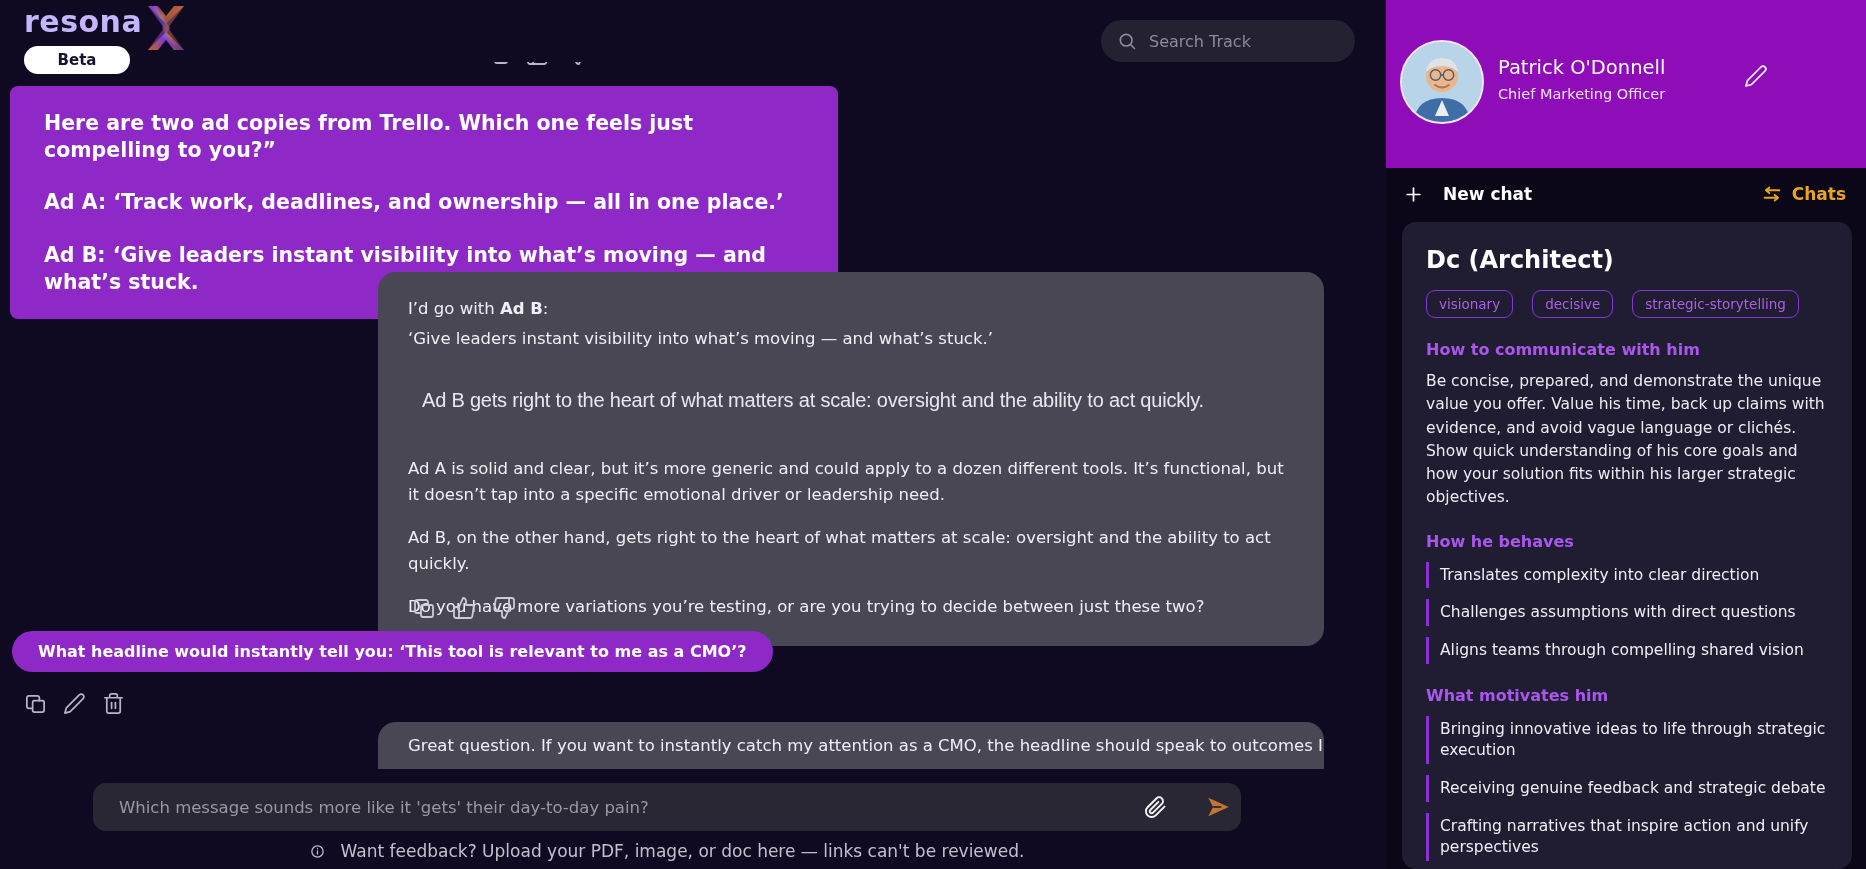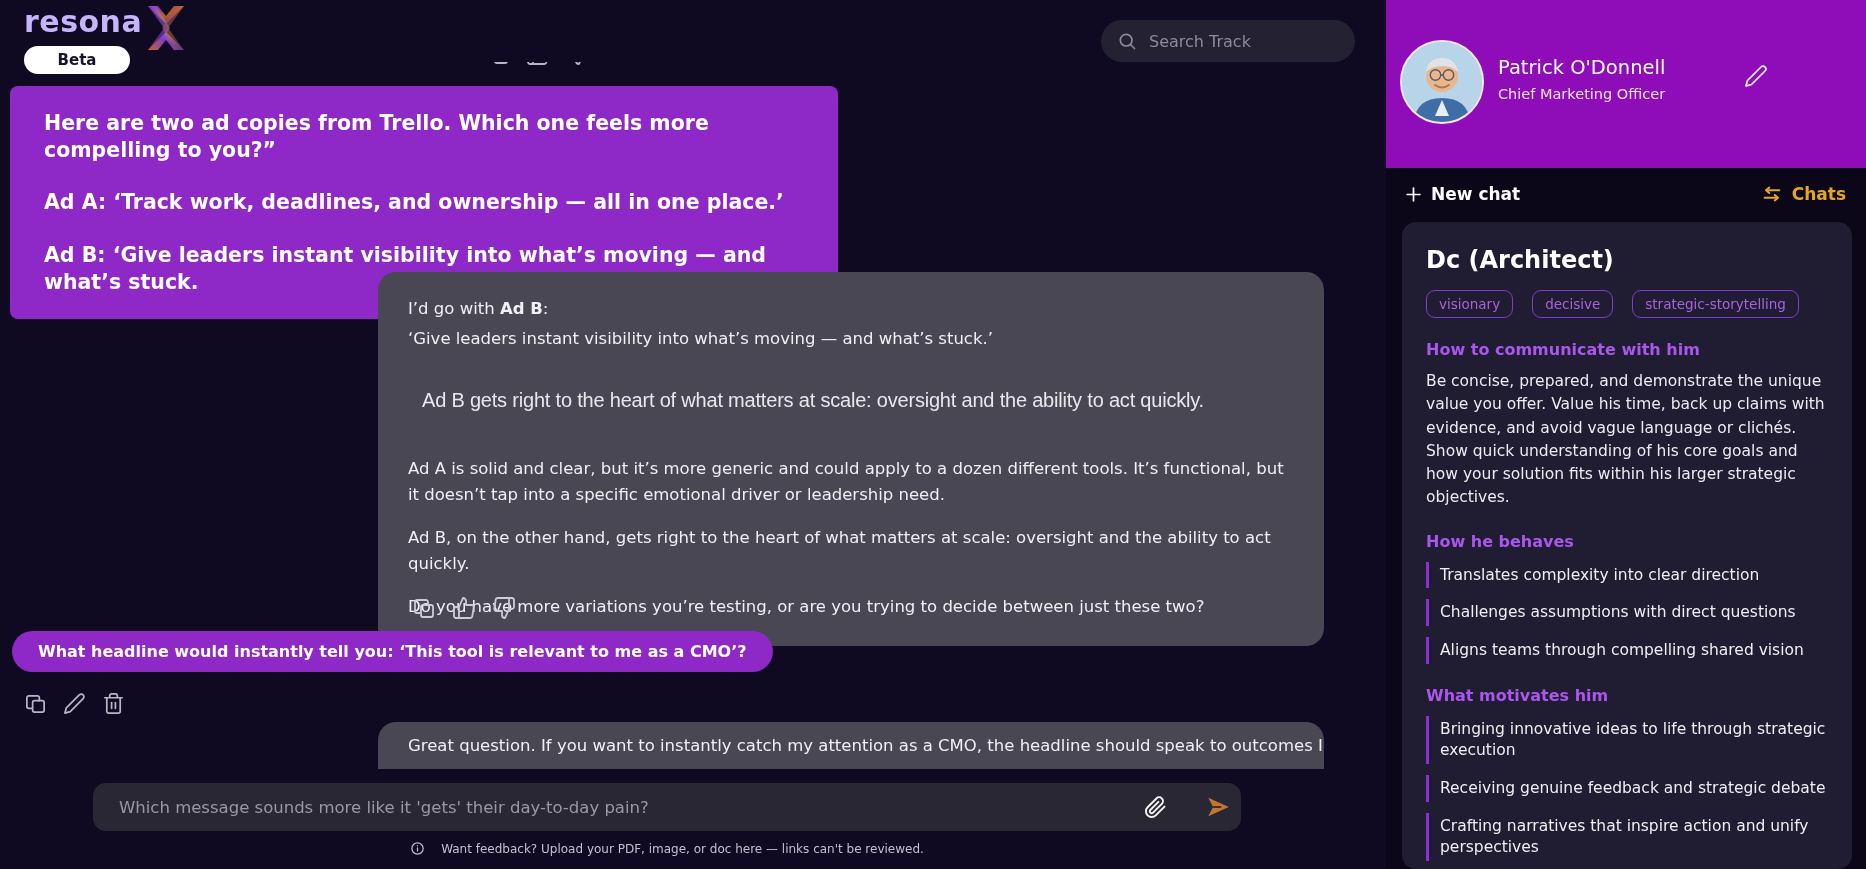--- a/index.html
+++ b/index.html
@@ -53,34 +53,34 @@
 
   .composer { position:absolute; left:93px; top:783px; width:1148px; height:48px; background:#2a2734;
               border-radius:13px; display:flex; align-items:center; padding:0 10px 0 26px; z-index:5;gap:24px; }
   .composer-input { flex:1; background:transparent; border:none; outline:none; color:#e8e6ee;
                     font-size:16.5px; font-family:inherit; }
   .composer-input::placeholder { color:#9b97a8; }
   .clip-btn { color:#f5f3f8; margin-right:14px; cursor:pointer; display:flex; }
   .send-btn { cursor:pointer; display:flex; }
 
   .footer-note { position:absolute; left:93px; top:841px; width:1148px; text-align:right; z-index:5;
-                 font-size:12px; color:#c3c0cd; display:flex; justify-content:center; align-items:center; gap:16px; }
+                 font-size:17px; color:#c3c0cd; display:flex; justify-content:center; align-items:center; gap:16px; }
 
   
   .sidebar { position:absolute; left:1386px; top:0; width:480px; height:869px; background:#0b0718; }
   .profile { position:relative; width:100%; height:168px; background:#8f0db8; }
   .avatar { position:absolute; left:14px; top:40px; width:84px; height:84px; border-radius:50%;
             overflow:hidden; border:2px solid #f3e6fa; background:#bcd7ea; }
   .profile-name { position:absolute; left:112px; top:56px; font-size:19.5px; font-weight:normal; color:#ffffff; }
   .profile-title { position:absolute; left:112px; top:86px; font-size:14.5px; color:#f2e4fa; }
   .profile-edit { position:absolute; left:358px; top:64px; color:#ffffff; cursor:pointer; }
 
   .side-nav { position:relative; width:100%; height:52px; background:#0b0718;
               display:flex; align-items:center; justify-content:space-between; padding:0 20px 0 18px; }
-  .new-chat { display:flex; align-items:center; gap:8px; font-size:17px; font-weight:600; color:#ffffff; cursor:pointer; }
+  .new-chat { display:flex; align-items:center; gap:20px; font-size:17px; font-weight:600; color:#ffffff; cursor:pointer; }
   .chats-link { display:flex; align-items:center; gap:9px; font-size:17px; font-weight:bold; color:#e8a51e; cursor:pointer; }
 
   .persona-card { position:absolute; left:16px; top:222px; width:450px; height:647px; background:#201c31;
                   border-radius:14px; padding:24px 24px 0; overflow:hidden; }
   .persona-name { font-size:24px; font-weight:bold; color:#ffffff; }
   .tag-row { display:flex; gap:19px; margin-top:16px; }
   .tag { border:1.5px solid #7e3bd2; color:#a863e0; border-radius:9px; padding:5px 12px;
          font-size:13.5px; white-space:nowrap; cursor:default; }
   .sec-h { color:#a957ec; font-weight:bold; font-size:16px; margin:22px 0 11px; }
   .sec-p { font-size:15.5px; line-height:1.5; color:#edebf2; }
@@ -116,21 +116,21 @@
           <path d="M17 3a2.828 2.828 0 1 1 4 4L7.5 20.5 2 22l1.5-5.5L17 3z"></path>
         </svg>
       <svg width="26" height="26" viewBox="0 0 24 24" fill="none" stroke="currentColor" stroke-width="1.8" stroke-linecap="round" stroke-linejoin="round">
           <path d="M3 6h18M8 6V4a2 2 0 0 1 2-2h4a2 2 0 0 1 2 2v2m3 0v14a2 2 0 0 1-2 2H7a2 2 0 0 1-2-2V6h14z"></path>
           <line x1="10" y1="11" x2="10" y2="17"></line>
           <line x1="14" y1="11" x2="14" y2="17"></line>
         </svg>
     </div>
 
     <div class="bubble-user bubble1">
-      <p>Here are two ad copies from Trello. Which one feels more compelling to you?”</p>
+      <p>Here are two ad copies from Trello. Which one feels just compelling to you?”</p>
       <p>Ad A: ‘Track work, deadlines, and ownership — all in one place.’</p>
       <p>Ad B: ‘Give leaders instant visibility into what’s moving — and what’s stuck.</p>
     </div>
 
     <div class="bubble-ai ai1">
       <p><span>I’d go with </span><b>Ad B</b><span>:</span></p>
       <p class="quote-line">‘Give leaders instant visibility into what’s moving — and what’s stuck.’</p>
       <p class="pull-quote">Ad B gets right to the heart of what matters at scale: oversight and the ability to act quickly.</p>
       <p class="body-p">Ad A is solid and clear, but it’s more generic and could apply to a dozen different tools. It’s functional, but it doesn’t tap into a specific emotional driver or leadership need.</p>
       <p class="body-p">Ad B, on the other hand, gets right to the heart of what matters at scale: oversight and the ability to act quickly.</p>

